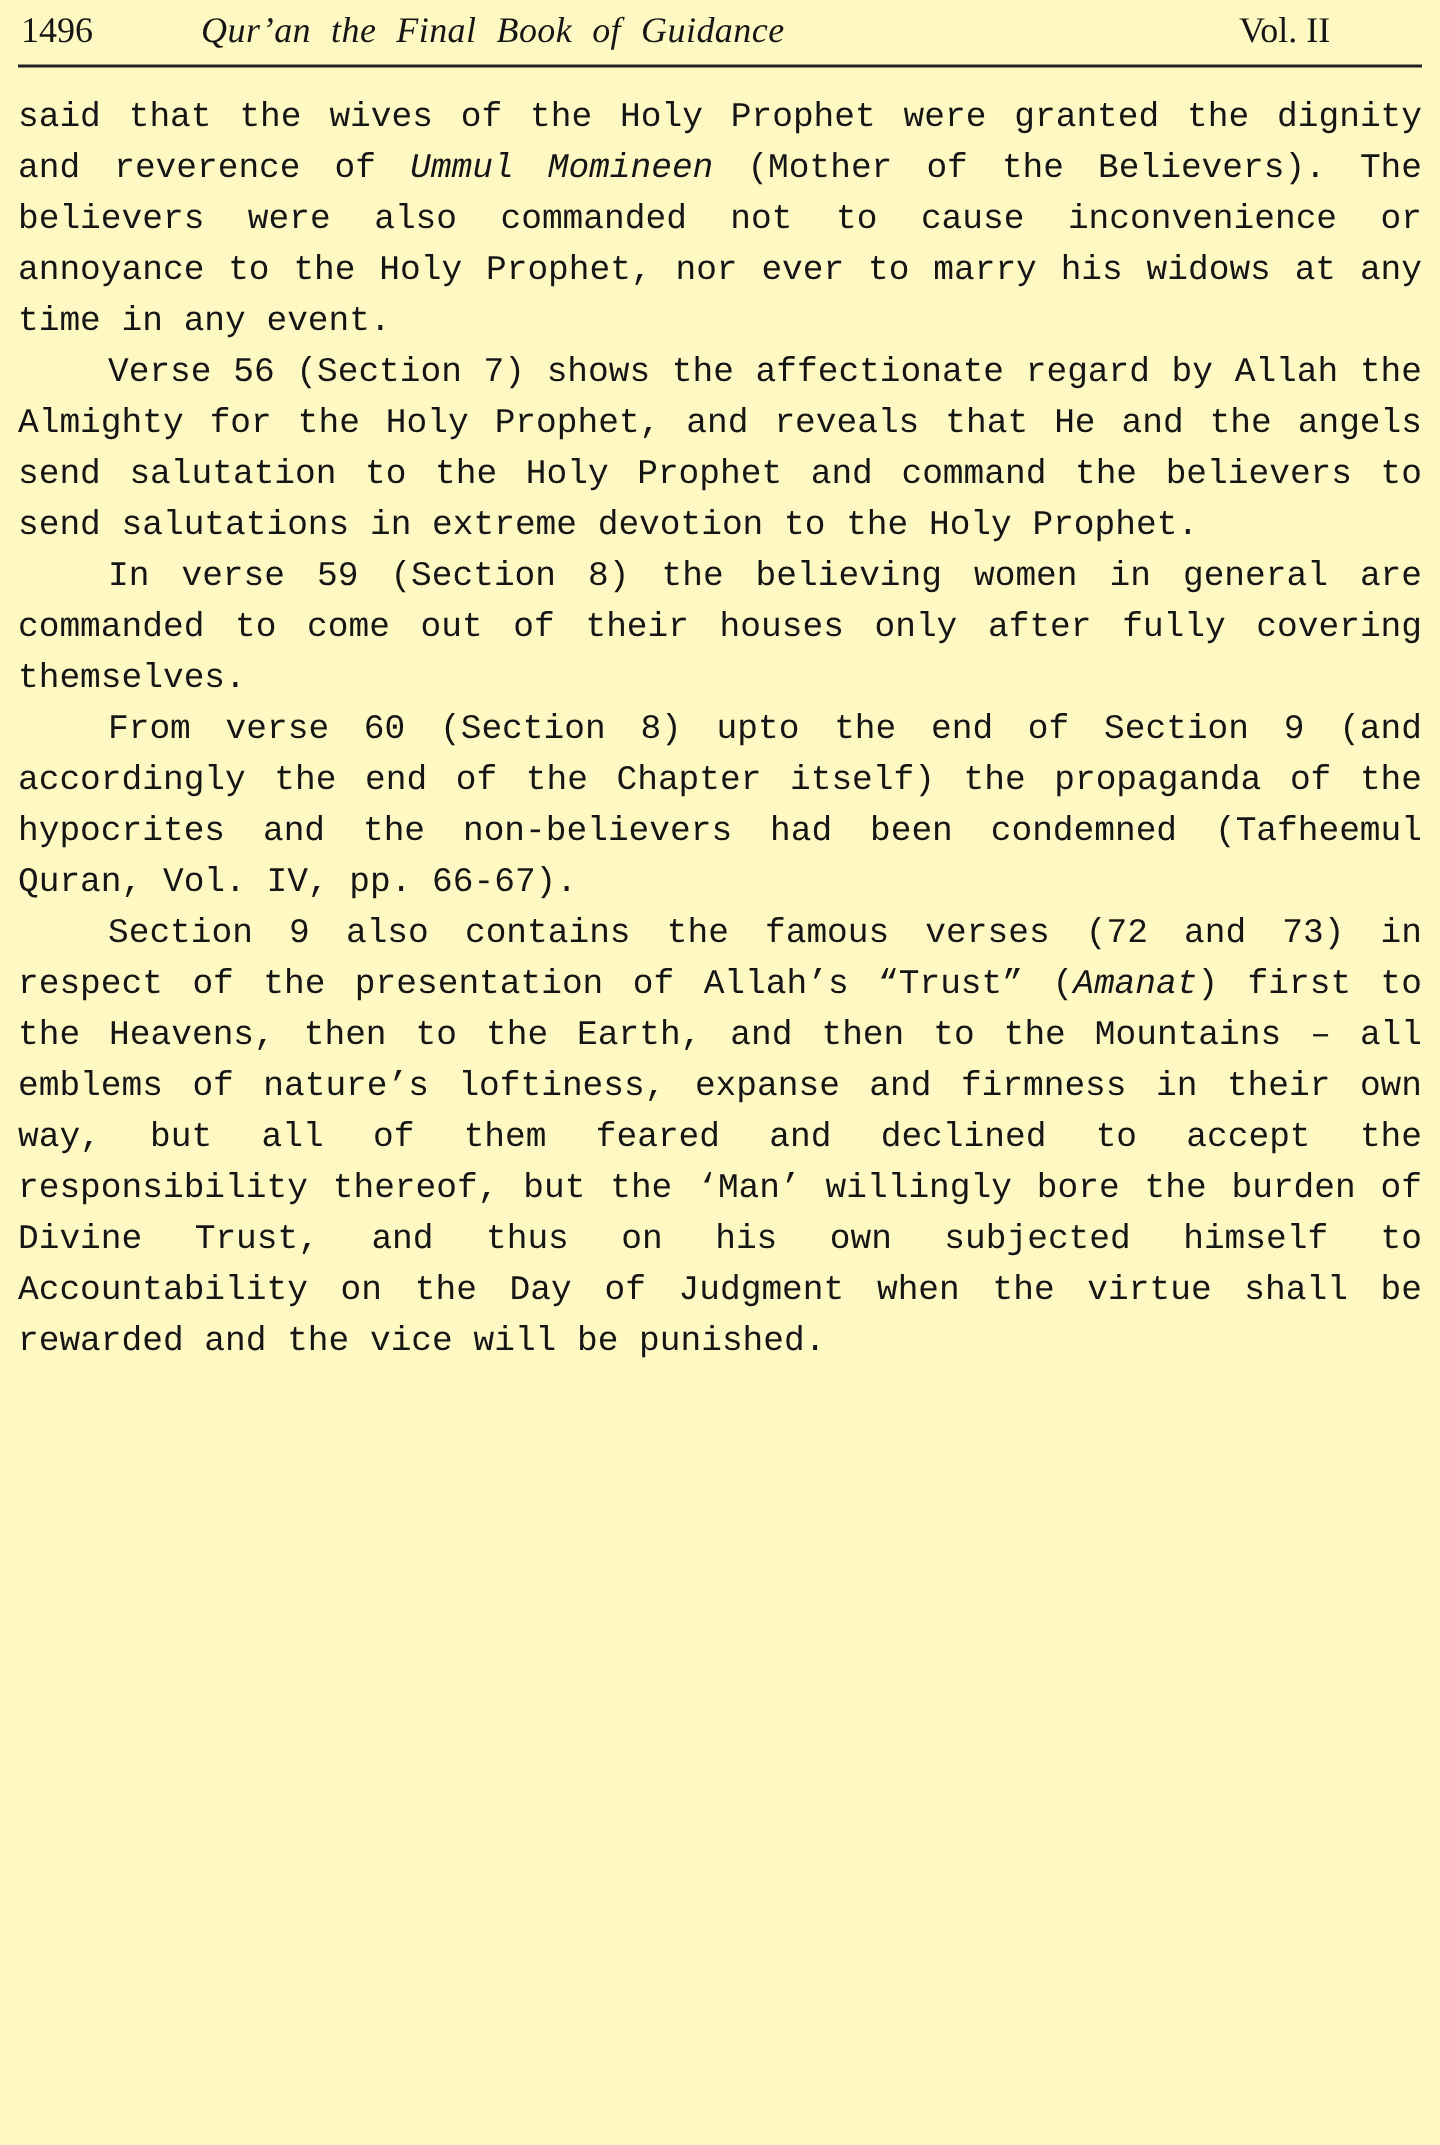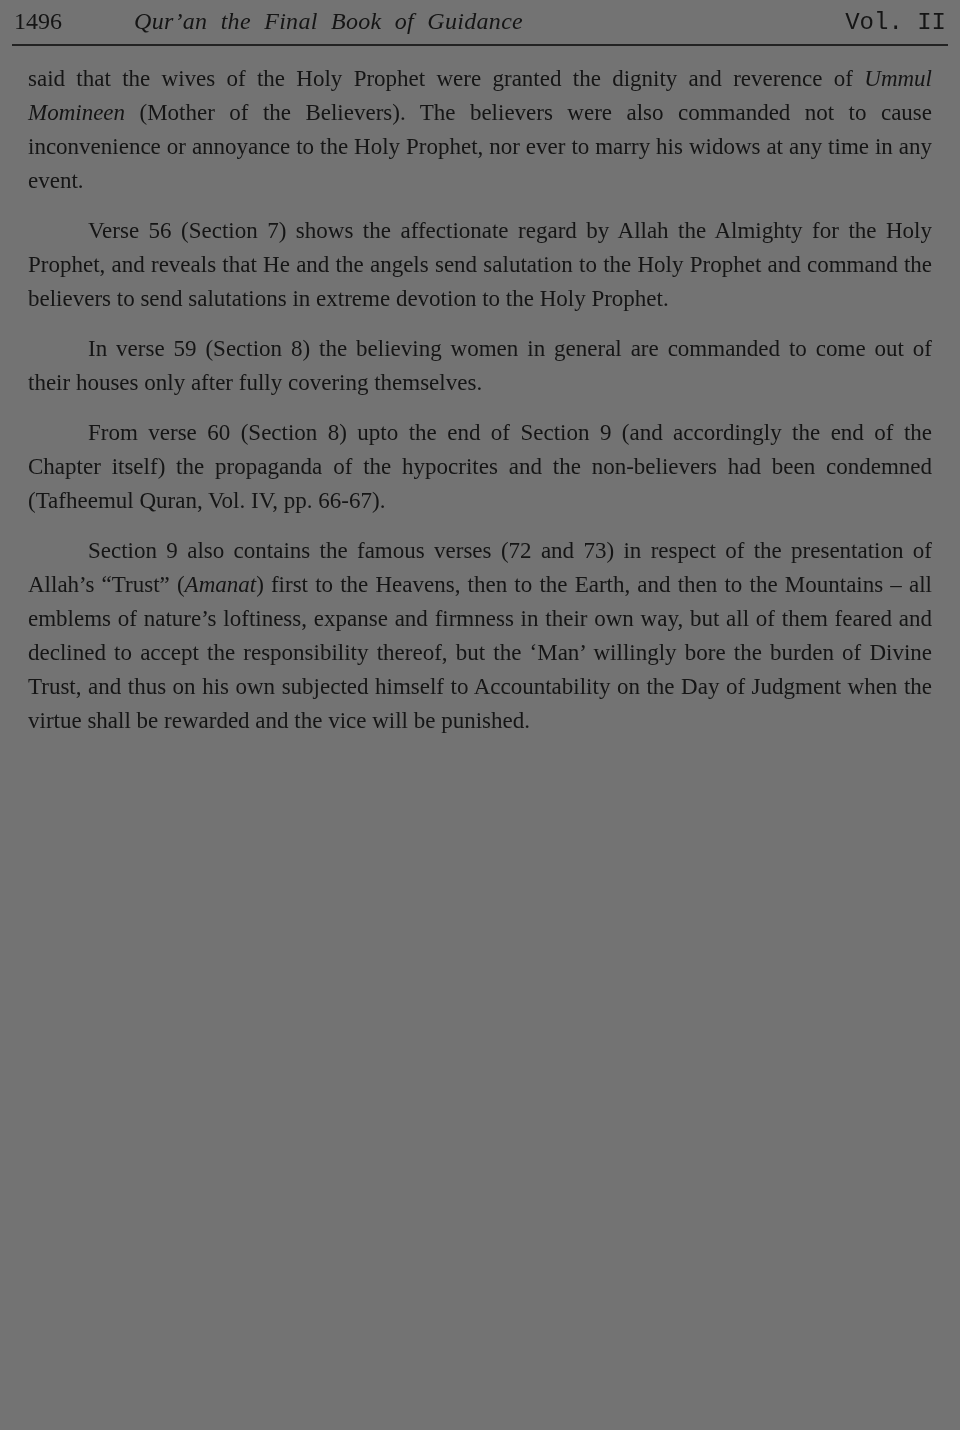--- a/index.html
+++ b/index.html
@@ -4,21 +4,21 @@
 <style>
   html, body {
     margin: 0;
     padding: 0;
     background: #ffffff;
   }
   .page {
     position: relative;
     width: 960px;
     height: 1430px;
-    background: #737373;
+    background: #fef9c3;
     box-sizing: border-box;
     padding: 6px 12px 0 12px;
     color: #151515;
     font-family: "Liberation Serif", "DejaVu Serif", serif;
     overflow: hidden;
   }
   .page-header {
     display: flex;
     justify-content: space-between;
     align-items: baseline;
@@ -31,35 +31,35 @@
   }
   .book-title {
     flex: 1;
     text-align: left;
     font-style: italic;
     letter-spacing: 0.3px;
     word-spacing: 7px;
   }
   .volume-label {
     min-width: 120px;
-    text-align: right;
-    font-family: Liberation Mono, monospace;
+    text-align: left;
   }
   .header-rule {
     border: 0;
     border-top: 2px solid #222222;
     margin: 0 0 16px 0;
   }
   .page-body {
     font-size: 23px;
     line-height: 34px;
     text-align: justify;
   }
   .page-body p {
-    margin: 16px;
+    margin: 0;
+    font-family: Liberation Mono, monospace;
   }
   .page-body p.indent {
     text-indent: 60px;
   }
   .italic {
     font-style: italic;
   }
 </style>
 </head>
 <body>

